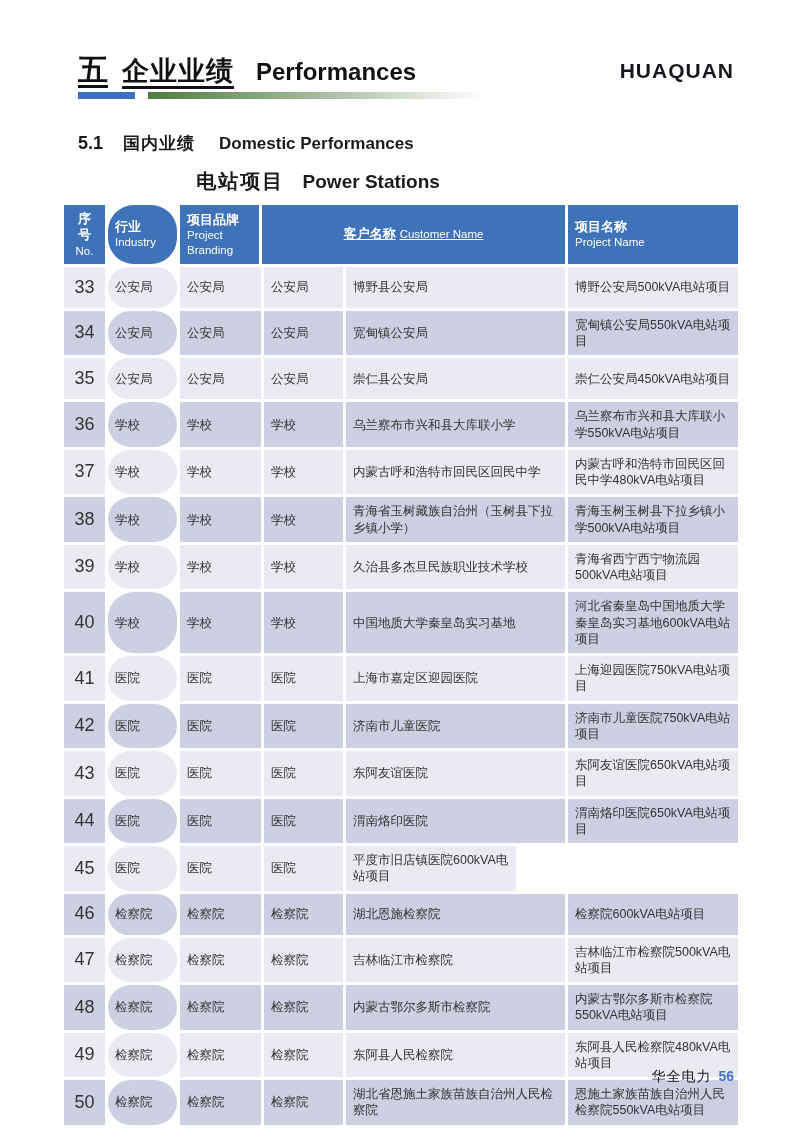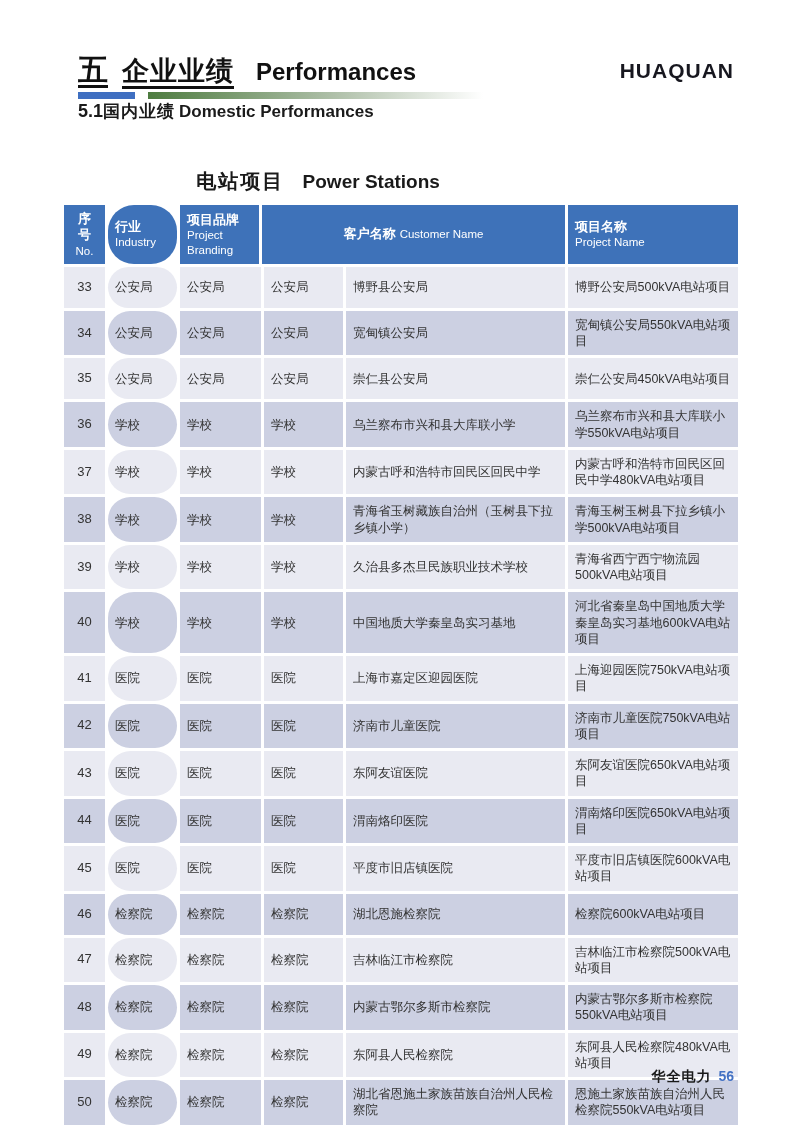--- a/index.html
+++ b/index.html
@@ -26,56 +26,56 @@
     text-decoration:underline;text-decoration-thickness:3px;text-underline-offset:5px;}
   .sec-zh{font-size:27px;font-weight:bold;color:#111;
     text-decoration:underline;text-decoration-thickness:3px;text-underline-offset:6px;letter-spacing:1px;}
   .sec-en{font-size:24px;font-weight:bold;color:#111;margin-left:8px;}
   .logo{margin-left:auto;font-size:21px;font-weight:bold;color:#17171f;letter-spacing:1px;align-self:center;}
   .rule-row{position:absolute;top:92px;left:78px;height:8px;}
   .rule-blue{position:absolute;left:0;top:0;width:57px;height:7px;background:var(--bar-blue);}
   .rule-green{position:absolute;left:70px;top:0;width:335px;height:7px;
     background:linear-gradient(to right,var(--bar-green),#aebfa8 55%,rgba(255,255,255,0));}
 
-  .subsection{position:absolute;top:100px;left:78px;display:flex;align-items:baseline;gap:0;}
+  .subsection{position:absolute;top:132px;left:78px;display:flex;align-items:baseline;gap:20px;}
   .sub-num{font-size:18px;font-weight:bold;}
   .sub-zh{font-size:17px;font-weight:bold;letter-spacing:1px;}
   .sub-en{font-size:17px;font-weight:bold;margin-left:4px;}
 
   .table-title{position:absolute;top:168px;left:0;width:636px;text-align:center;}
   .table-title .t-zh{font-size:20px;font-weight:bold;letter-spacing:2px;}
   .table-title .t-en{font-size:19px;font-weight:bold;margin-left:14px;letter-spacing:0px;}
 
   
   .ptable{position:absolute;top:205px;left:64px;width:674px;display:flex;flex-direction:column;row-gap:3px;background:#fff;}
   .thead,.trow{display:flex;column-gap:3px;}
   .thead .th{background:var(--header-blue);color:#fff;padding:6px 7px;box-sizing:border-box;}
   .thead{min-height:58px;}
   .th{display:flex;flex-direction:column;justify-content:center;}
   .th .zh{font-size:13px;font-weight:bold;line-height:1.25;white-space:pre-line;}
   .th .en{font-size:11.5px;font-weight:normal;line-height:1.25;}
   .th.center{align-items:center;text-align:center;}
-  .th.inline-head{flex-direction:row;align-items:center;gap:4px;}
+  .th.inline-head{flex-direction:row;align-items:center;gap:4px;text-decoration:underline;}
 
   .c-no{width:41px;flex:0 0 41px;}
   .c-industry{width:69px;flex:0 0 69px;border-radius:26px;}
   .c-enterprise{width:81px;flex:0 0 81px;}
   .c-branding{width:79px;flex:0 0 79px;}
   .c-customer{width:226px;flex:1 1 auto;}
   .c-project{width:170px;flex:0 0 170px;}
 
   .trow .td{box-sizing:border-box;padding:6px 7px;font-size:12.5px;color:var(--cell-text);
     display:flex;flex-direction:column;justify-content:center;line-height:1.3;min-height:41px;}
   .trow:nth-child(odd) .td{background:var(--row-dark);}
   .trow:nth-child(even) .td{background:var(--row-light);}
-  .td.num{align-items:center;text-align:center;font-size:13px;}
+  .td.num{align-items:center;text-align:center;font-size:18px;}
 
   
   .footer{position:absolute;top:1068px;right:66px;display:flex;align-items:baseline;gap:7px;}
-  .footer .company{font-size:14px;font-weight:bold;color:#1a1a1a;letter-spacing:1px;}
+  .footer .company{font-size:14px;font-weight:normal;color:#1a1a1a;letter-spacing:1px;}
   .footer .pagenum{font-size:14px;font-weight:bold;color:var(--page-num-blue);text-align:center;}
 </style>
 </head>
 <body>
 
 <div class="page">
 
   <div class="doc-header">
     <div class="title-line">
       <span class="sec-num">五</span>
@@ -231,21 +231,20 @@
     <div class="td c-branding">医院</div>
     <div class="td c-customer">渭南烙印医院</div>
     <div class="td c-project">渭南烙印医院650kVA电站项目</div>
   </div>
 
   <div class="trow">
     <div class="td num c-no">45</div>
     <div class="td c-industry">医院</div>
     <div class="td c-enterprise">医院</div>
     <div class="td c-branding">医院</div>
-    <div class="td c-customer">平度市旧店镇医院</div>
     <div class="td c-project">平度市旧店镇医院600kVA电站项目</div>
   </div>
 
   <div class="trow">
     <div class="td num c-no">46</div>
     <div class="td c-industry">检察院</div>
     <div class="td c-enterprise">检察院</div>
     <div class="td c-branding">检察院</div>
     <div class="td c-customer">湖北恩施检察院</div>
     <div class="td c-project">检察院600kVA电站项目</div>

